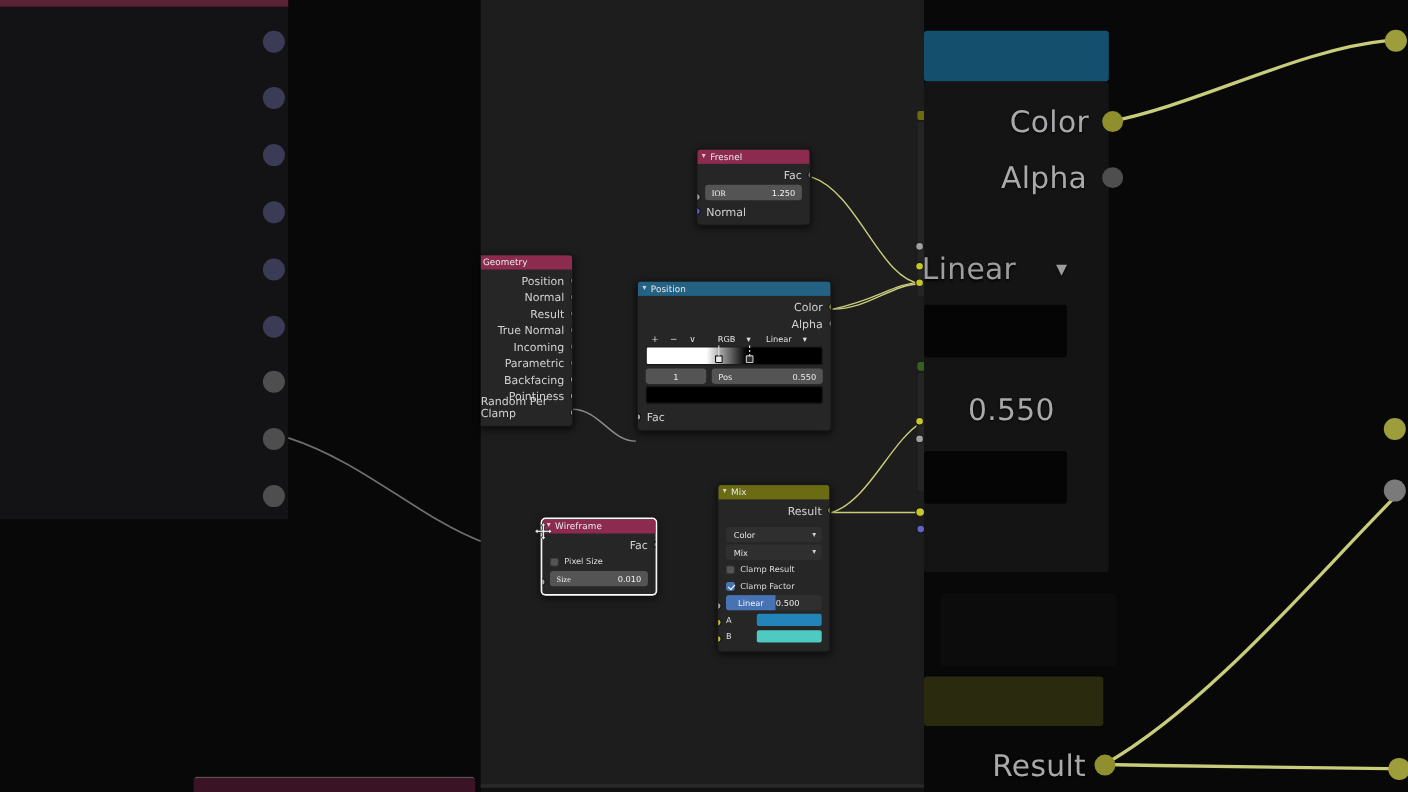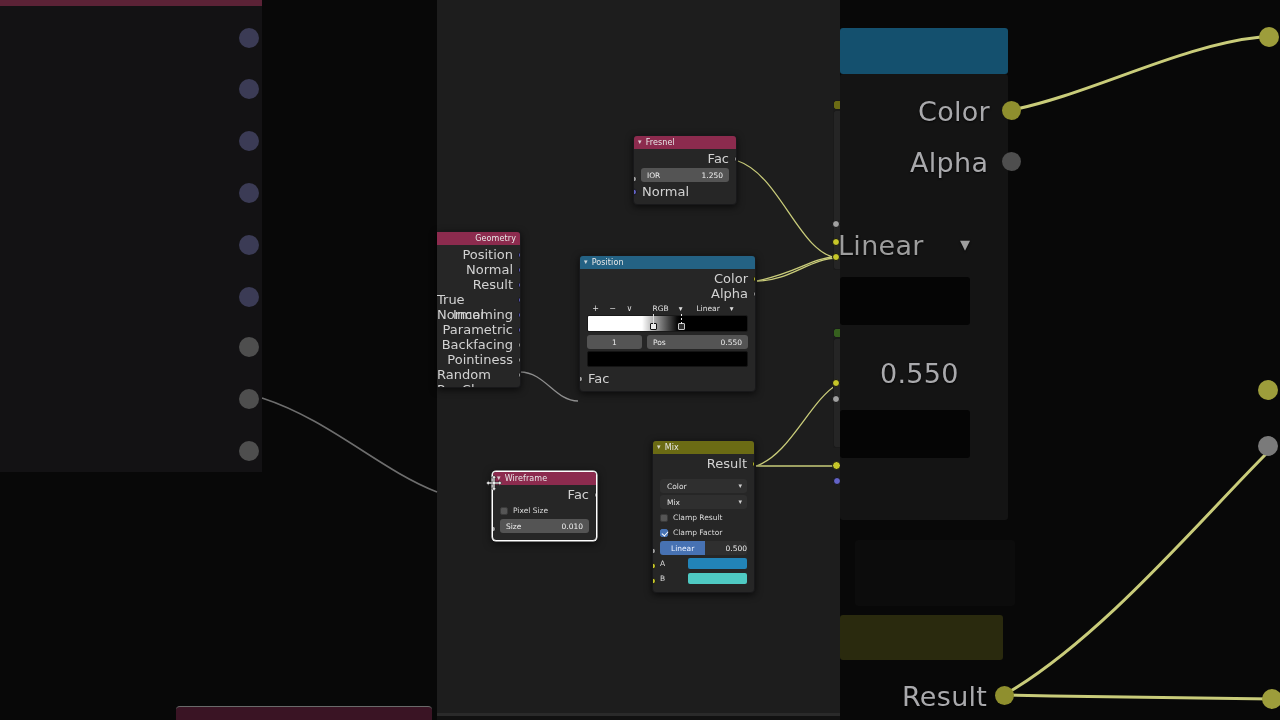--- a/index.html
+++ b/index.html
@@ -30,41 +30,41 @@
   }
   .node.selected{border:1.5px solid #ffffff;box-shadow:0 0 0 0.5px #fff,0 2px 8px rgba(0,0,0,.7);}
   .node-header{
     height:13px;display:flex;align-items:center;gap:4px;
     padding:0 4px;font-size:8px;color:#e8e8e8;letter-spacing:.1px;
   }
   .node-header .chev{font-size:7px;opacity:.85;line-height:1;transform:translateY(-.5px);}
   .node-body{padding:2px 0 5px 0;position:relative;}
 
   
-  .row{position:relative;height:15px;display:flex;align-items:flex-start;font-size:13px;color:#d2d2d2;}
+  .row{position:relative;height:15px;display:flex;align-items:flex-end;font-size:10px;color:#d2d2d2;}
   .row.out{justify-content:flex-end;padding-right:7px;}
   .row.in{justify-content:flex-start;padding-left:8px;}
   .sock{
     position:absolute;width:7px;height:7px;border-radius:50%;
     border:1px solid #131313;top:50%;transform:translateY(-50%);
   }
   .sock.right{right:-4.5px;}
   .sock.left{left:-4.5px;}
   .s-gray{background:#a1a1a1;}
   .s-purple{background:#6363c7;}
   .s-yellow{background:#c7c729;}
 
   
   .w{
     margin:2px 7px;height:14px;border-radius:3px;background:#545454;
     display:flex;align-items:center;justify-content:space-between;
     padding:0 6px;font-size:7.5px;color:#e6e6e6;
   }
   .w.dark{background:#2f2f2f;}
-  .w .lab{color:#f0f0f0;}
+  .w .lab{color:#f0f0f0;font-family:Liberation Serif, serif;}
   .w .val{color:#f2f2f2;}
   .dropdown{
     margin:2px 7px;height:14px;border-radius:3px;background:#2f2f2f;
     display:flex;align-items:center;justify-content:space-between;
     padding:0 5px 0 7px;font-size:7.5px;color:#e2e2e2;
   }
   .dropdown .chev{font-size:7px;color:#cfcfcf;}
   .checkrow{
     margin:2px 7px;height:13px;display:flex;align-items:center;gap:5px;
     font-size:7.5px;color:#dcdcdc;
@@ -177,21 +177,21 @@
         </div>
       </div>
       <div class="row in">
         <span class="sock left s-purple"></span>
         <span>Normal</span>
       </div>
     </div>
   </div>
 
   <div class="node" style="left:437px;top:231px;width:84px;border-radius:0 4px 4px 0;border-left:none;">
-    <div class="node-header" style="background:#8c2b4e;padding-left:2px;justify-content:flex-end;">
+    <div class="node-header" style="background:#8c2b4e;padding-left:2px;">
       <span>Geometry</span>
     </div>
     <div class="node-body">
       <div class="row out">
         <span>Position</span>
         <span class="sock right s-purple"></span>
       </div>
       <div class="row out">
         <span>Normal</span>
         <span class="sock right s-purple"></span>
@@ -336,21 +336,21 @@
         <span>Clamp Result</span>
       </div>
       <div class="checkrow">
         <span class="cbox on"></span>
         <span>Clamp Factor</span>
       </div>
       <div style="position:relative;">
         <span class="sock left s-gray" style="top:10px;"></span>
         <div class="w dark" style="padding:0;overflow:hidden;">
           <span class="sel" style="background:#4772b3;height:14px;display:flex;align-items:center;justify-content:center;width:52%;color:#e9f0ff;">Linear</span>
-          <span style="flex:1;text-align:right;color:#ececec;">0.500</span>
+          <span style="flex:1;text-align:left;color:#ececec;">0.500</span>
         </div>
       </div>
       <div style="position:relative;">
         <span class="sock left s-yellow" style="top:9px;"></span>
         <div style="display:flex;align-items:center;margin:2px 7px;height:13px;">
           <span style="font-size:7.5px;color:#dcdcdc;width:30px;">A</span>
           <span class="swatch" style="background:#2284b8;"></span>
         </div>
       </div>
       <div style="position:relative;">

